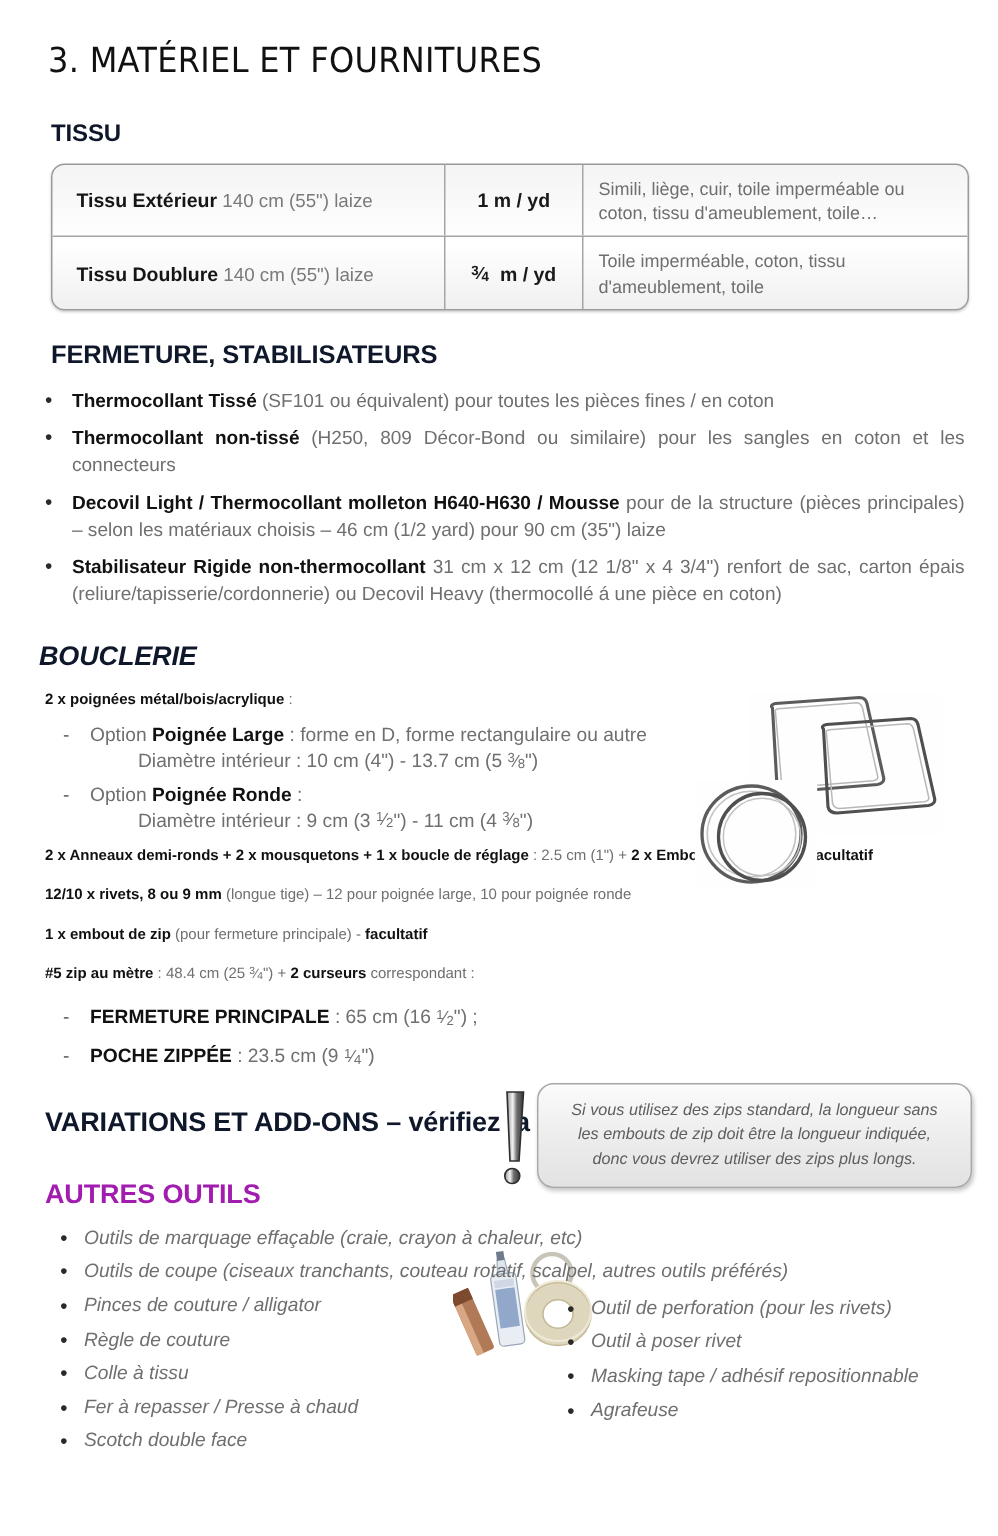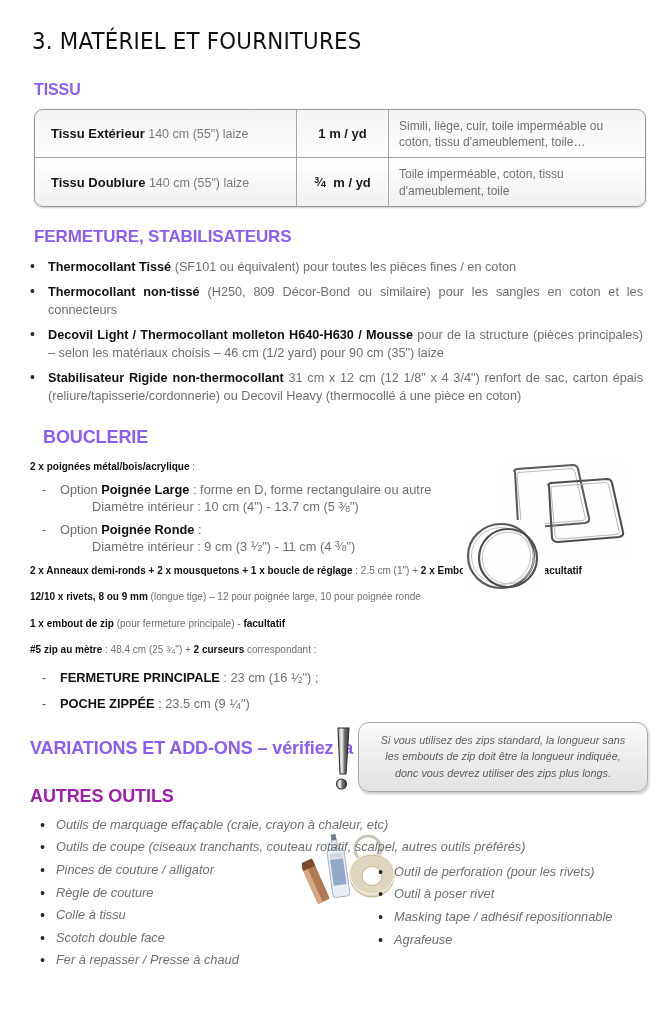--- a/index.html
+++ b/index.html
@@ -25,26 +25,26 @@
     margin: 28px 0 0 10px;
     transform: scaleX(0.93);
     transform-origin: left center;
     white-space: nowrap;
   }
 
   
   .sec-h {
     font-family: "Liberation Sans", sans-serif;
     font-weight: bold;
-    color: #8b5cf6;
+    color: #0f172a;
     letter-spacing: -0.1px;
   }
   .h-tissu { font-size: 16px; margin: 27px 0 10px 12px; }
   .h-entoilage { font-size: 17px; margin: 20px 0 11px 12px; }
-  .h-bouclerie { font-size: 18px; margin: 22px 0 12px 21px; }
+  .h-bouclerie { font-size: 18px; margin: 22px 0 12px 4px; font-style: italic; }
   .h-variations { font-size: 18px; margin: 27px 0 0 8px; }
   .h-autres {
     font-size: 18px; margin: 27px 0 10px 8px;
     color: #a21caf;
   }
 
   
   .tbl-wrap { margin: 0 8px 0 12px; }
   .tbl {
     width: 612px;
@@ -243,21 +243,21 @@
 
     <p class="full" style="margin-top:12px">
       <b>1 x embout de zip</b><span> (pour fermeture principale) - </span><b>facultatif</b>
     </p>
 
     <p class="full" style="margin-top:12px">
       <b>#5 zip au mètre</b><span> : 48.4 cm (25 </span><span class="fr"><sup>3</sup><span class="sl">⁄</span><sub>4</sub></span><span>") + </span><b>2 curseurs</b><span> correspondant :</span>
     </p>
 
     <div class="dash" style="margin-top:12px;max-width:300px">
-      <b>FERMETURE PRINCIPALE</b><span> :  23 cm (16 </span><span class="fr"><sup>1</sup><span class="sl">⁄</span><sub>2</sub></span><span>") ;</span>
+      <b>FERMETURE PRINCIPALE</b><span> :  65 cm (16 </span><span class="fr"><sup>1</sup><span class="sl">⁄</span><sub>2</sub></span><span>") ;</span>
     </div>
 
     <div class="dash" style="margin-top:11px;max-width:300px">
       <b>POCHE ZIPPÉE</b><span> : 23.5 cm (9 </span><span class="fr"><sup>1</sup><span class="sl">⁄</span><sub>4</sub></span><span>")</span>
     </div>
 
   </div>
 
   <div class="callout-area">
     <svg class="excl" width="22" height="66" viewBox="0 0 22 66">
@@ -300,22 +300,22 @@
       <ellipse cx="70" cy="47" rx="10" ry="9.5" fill="#ffffff" stroke="#c3b996" stroke-width="1"></ellipse>
       <ellipse cx="70" cy="45" rx="22" ry="20" fill="none" stroke="#efe9d8" stroke-width="1.4"></ellipse>
     </svg>
 
     <ul class="tl">
       <li>Outils de marquage effaçable (craie, crayon à chaleur, etc)</li>
       <li>Outils de coupe (ciseaux tranchants, couteau rotatif, scalpel, autres outils préférés)</li>
       <li>Pinces de couture / alligator</li>
       <li>Règle de couture</li>
       <li>Colle à tissu</li>
+      <li>Fer à repasser / Presse à chaud</li>
       <li>Scotch double face</li>
-      <li>Fer à repasser / Presse à chaud</li>
     </ul>
 
     <ul class="tl tl-right">
       <li>Outil de perforation (pour les rivets)</li>
       <li>Outil à poser rivet</li>
       <li>Masking tape / adhésif repositionnable</li>
       <li>Agrafeuse</li>
     </ul>
   </div>
 

